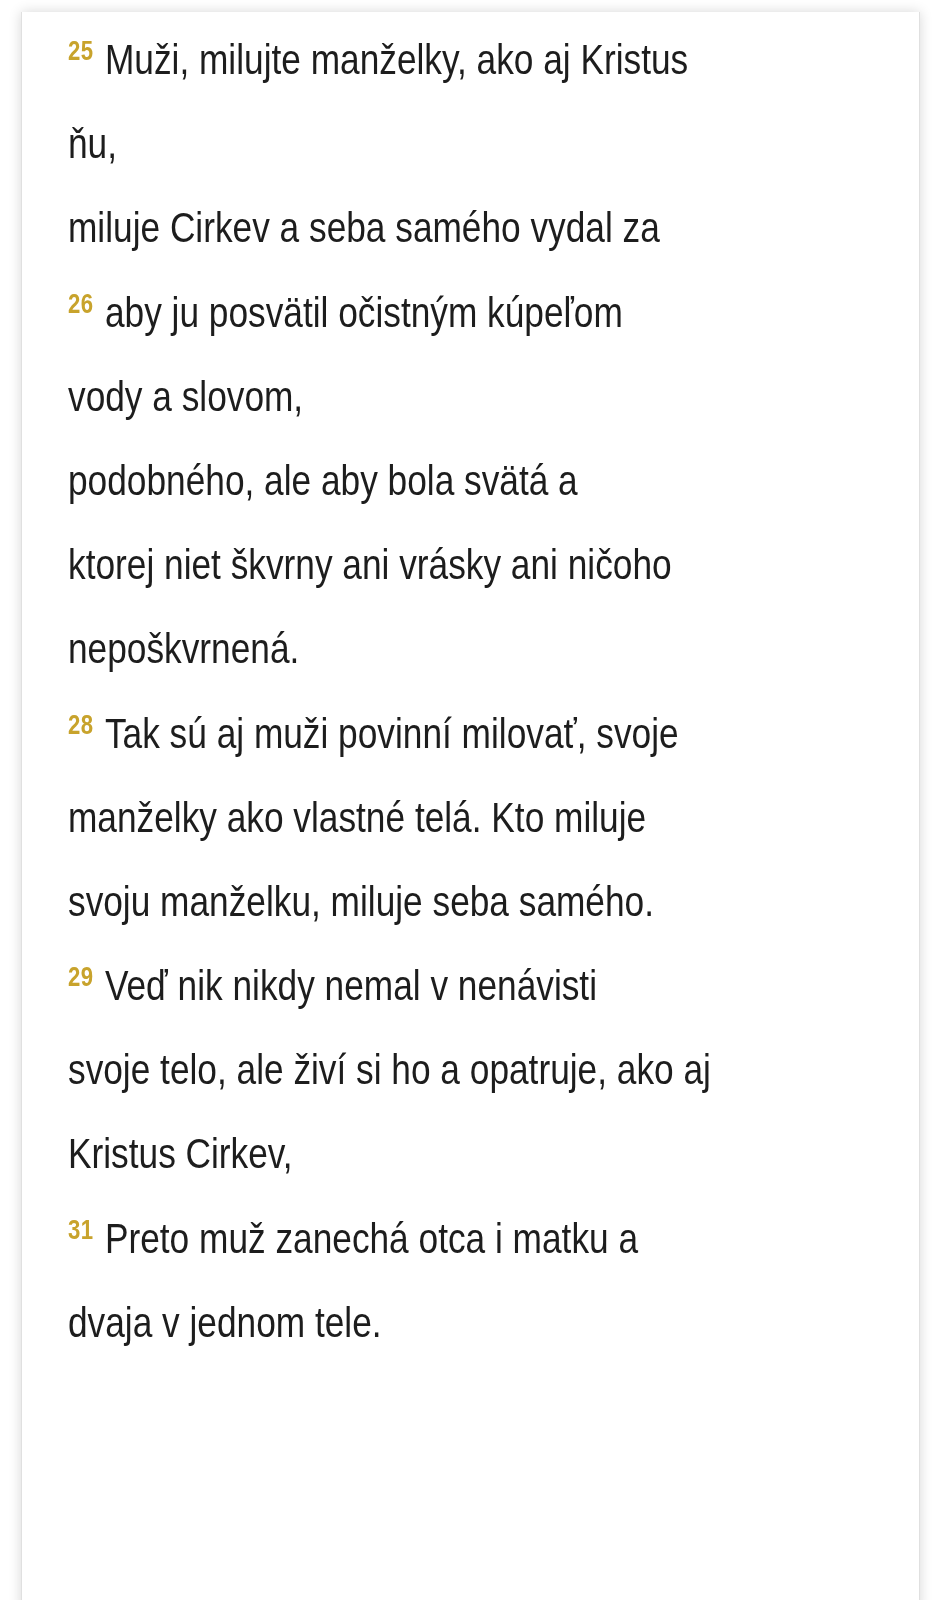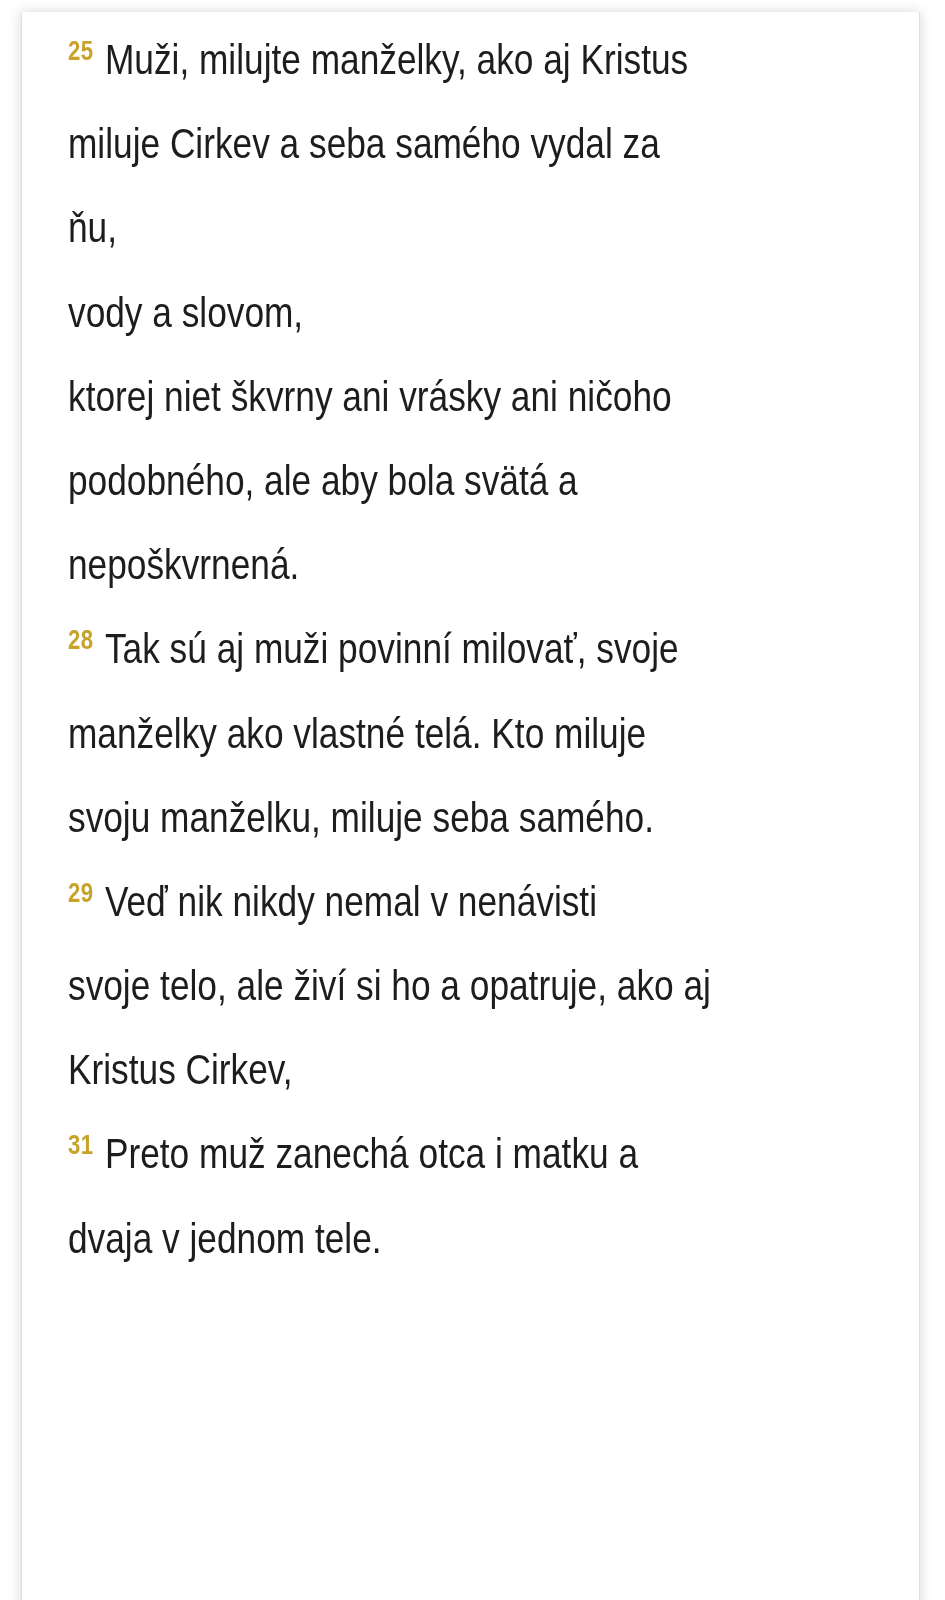--- a/index.html
+++ b/index.html
@@ -50,25 +50,26 @@
     margin-right: 14px;
     letter-spacing: 0.5px;
   }
 </style>
 </head>
 <body style="background: rgb(255, 255, 255);">
 
 <div class="page-card">
   <div id="verses-container">
       <div class="verse-line"><span class="line-inner"><span class="verse-num">25</span><span>Muži, milujte manželky, ako aj Kristus</span></span></div>
+      <div class="verse-line"><span class="line-inner"><span>ňu,</span></span></div>
       <div class="verse-line"><span class="line-inner"><span>miluje Cirkev a seba samého vydal za</span></span></div>
-      <div class="verse-line"><span class="line-inner"><span>ňu,</span></span></div>
+      <div class="verse-line"><span class="line-inner"><span class="verse-num">26</span><span>aby ju posvätil očistným kúpeľom</span></span></div>
       <div class="verse-line"><span class="line-inner"><span>vody a slovom,</span></span></div>
+      <div class="verse-line"><span class="line-inner"><span>podobného, ale aby bola svätá a</span></span></div>
       <div class="verse-line"><span class="line-inner"><span>ktorej niet škvrny ani vrásky ani ničoho</span></span></div>
-      <div class="verse-line"><span class="line-inner"><span>podobného, ale aby bola svätá a</span></span></div>
       <div class="verse-line"><span class="line-inner"><span>nepoškvrnená.</span></span></div>
       <div class="verse-line"><span class="line-inner"><span class="verse-num">28</span><span>Tak sú aj muži povinní milovať, svoje</span></span></div>
       <div class="verse-line"><span class="line-inner"><span>manželky ako vlastné telá. Kto miluje</span></span></div>
       <div class="verse-line"><span class="line-inner"><span>svoju manželku, miluje seba samého.</span></span></div>
       <div class="verse-line"><span class="line-inner"><span class="verse-num">29</span><span>Veď nik nikdy nemal v nenávisti</span></span></div>
       <div class="verse-line"><span class="line-inner"><span>svoje telo, ale živí si ho a opatruje, ako aj</span></span></div>
       <div class="verse-line"><span class="line-inner"><span>Kristus Cirkev,</span></span></div>
       <div class="verse-line"><span class="line-inner"><span class="verse-num">31</span><span>Preto muž zanechá otca i matku a</span></span></div>
       <div class="verse-line"><span class="line-inner"><span>dvaja v jednom tele.</span></span></div>
     </div>

